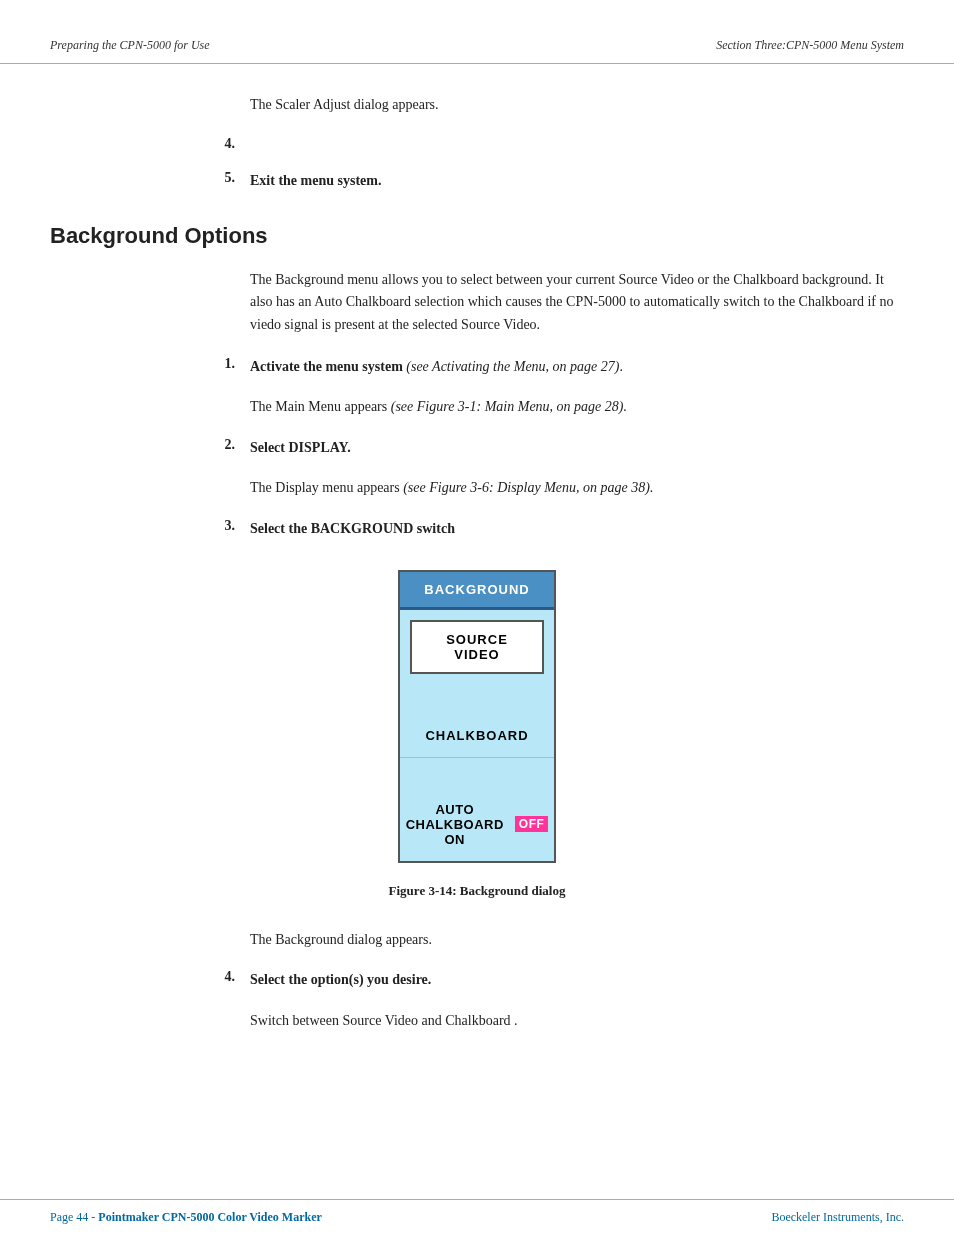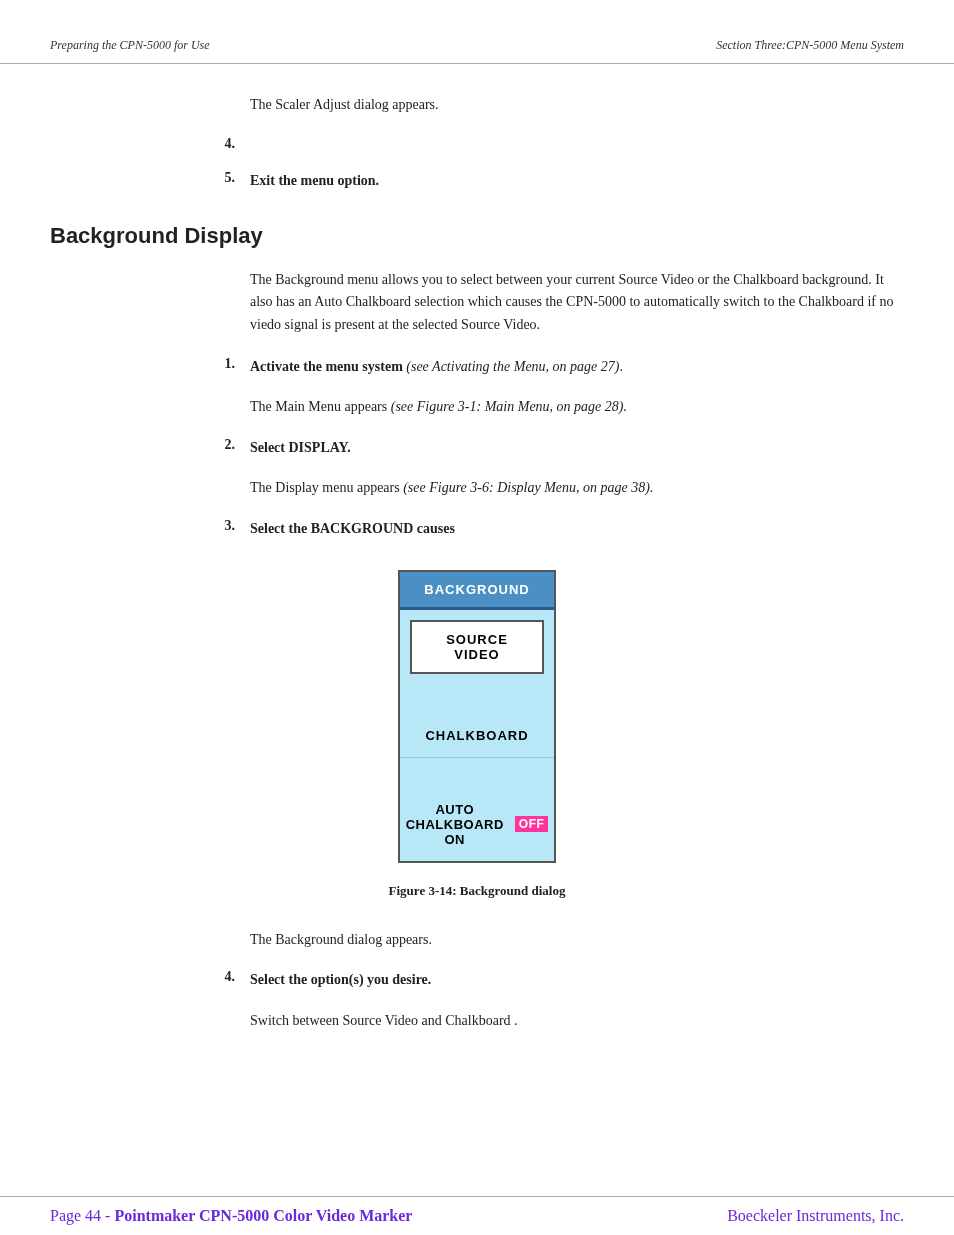--- a/index.html
+++ b/index.html
@@ -27,22 +27,22 @@
 
     .page-footer {
       position: absolute;
       bottom: 0;
       left: 0;
       right: 0;
       display: flex;
       justify-content: space-between;
       padding: 10px 50px;
       border-top: 1px solid #aaa;
-      font-size: 16px;
-      color: #6d28d9;
+      font-size: 12px;
+      color: #0369a1;
     }
 
     .content {
       padding: 30px 50px 60px 50px;
     }
 
     .intro-paragraph {
       margin-left: 200px;
       margin-bottom: 20px;
       line-height: 1.6;
@@ -197,26 +197,26 @@
     <span>The Scaler Adjust dialog appears.</span>
   </div>
 
   <div class="numbered-item">
     <span class="number">4.</span>
   </div>
 
   <div class="numbered-item">
     <span class="number">5.</span>
     <div class="item-content">
-      <strong>Exit the menu option.</strong>
+      <strong>Exit the menu system.</strong>
     </div>
   </div>
 
   <div style="margin-top: 30px; margin-bottom: 20px;">
-    <h2 class="section-heading">Background Display</h2>
+    <h2 class="section-heading">Background Options</h2>
   </div>
 
   <div class="intro-paragraph">
     <span>The Background menu allows you to select between your current Source Video or the Chalkboard background. It also has an Auto Chalkboard selection which causes the CPN-5000 to automatically switch to the Chalkboard if no viedo signal is present at the selected Source Video.</span>
   </div>
 
   <div class="numbered-item">
     <span class="number">1.</span>
     <div class="item-content">
       <strong>Activate the menu system</strong>
@@ -235,21 +235,21 @@
     </div>
   </div>
 
   <div class="sub-paragraph">
     <span>The Display menu appears <em>(see Figure 3-6: Display Menu, on page 38).</em></span>
   </div>
 
   <div class="numbered-item">
     <span class="number">3.</span>
     <div class="item-content">
-      <strong>Select the BACKGROUND causes</strong>
+      <strong>Select the BACKGROUND switch</strong>
     </div>
   </div>
 
   <div class="figure-container">
     <div class="bg-dialog">
 
       <div class="bg-dialog-header">
         <span>BACKGROUND</span>
       </div>
 

